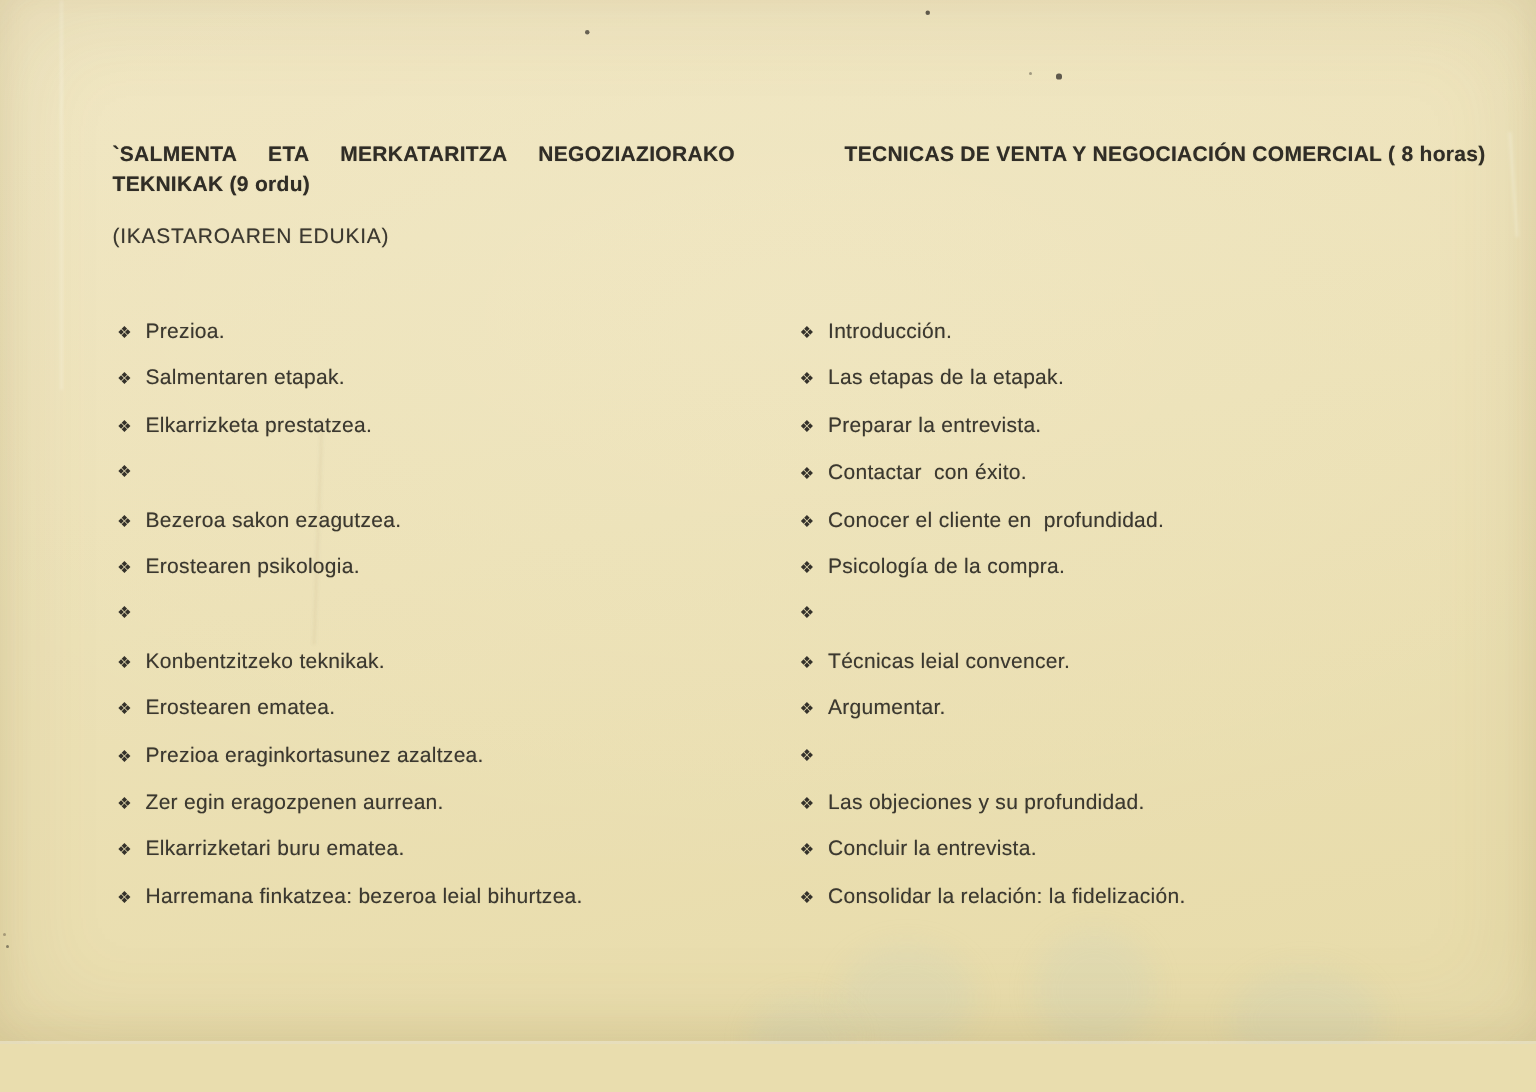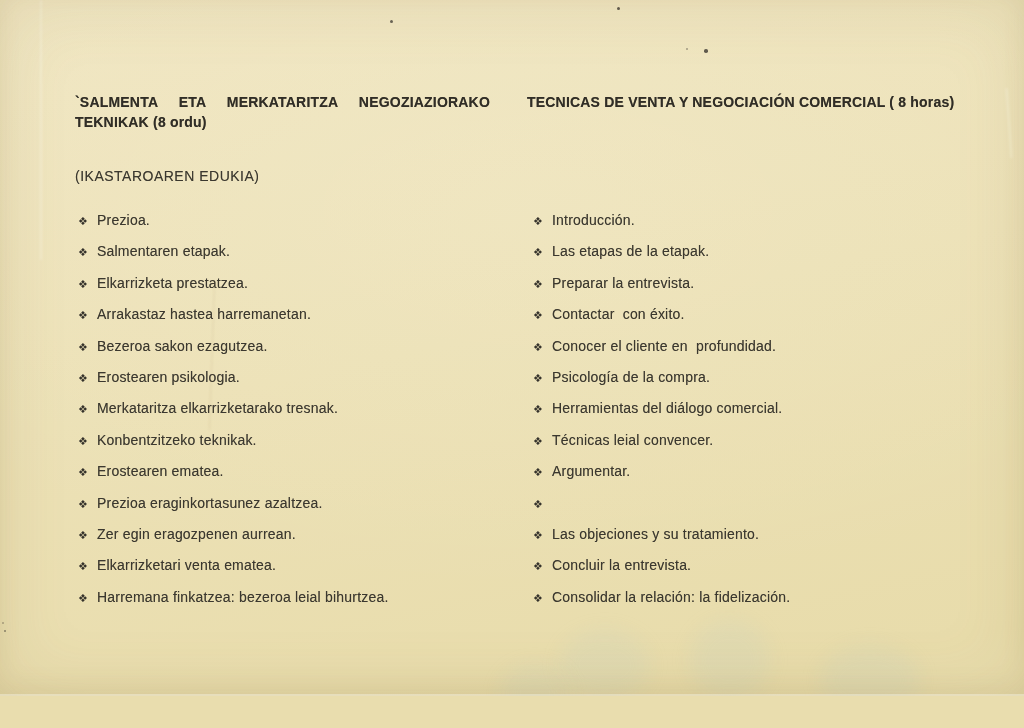--- a/index.html
+++ b/index.html
@@ -39,24 +39,24 @@
   .doc-title {
     font-weight: bold;
     font-size: 14px;
     line-height: 20px;
     letter-spacing: 0.2px;
     color: #302d26;
     text-shadow: 0 0 0.5px rgba(48,45,38,0.55);
     margin: 0;
   }
   .justify-line { text-align: justify; text-align-last: justify; }
-  .one-line { white-space: pre; }
+  .one-line { white-space: pre; margin-left: 36px; }
 
   .doc-subtitle {
-    position: absolute; left: 0; top: 76px;
+    position: absolute; left: 0; top: 57px;
     font-size: 14px; letter-spacing: 0.5px;
     color: #3b382f;
     text-shadow: 0 0 0.5px rgba(59,56,47,0.45);
     white-space: pre;
   }
 
   .topic-list {
     position: absolute; top: 120px; left: 0; right: 0;
     list-style: none; margin: 0; padding: 0 0 0 3px;
   }
@@ -75,21 +75,21 @@
   .topic-text { white-space: pre-wrap; }
 </style>
 </head>
 <body>
 
 <div class="page">
 
   <section class="col col-left">
     <h1 class="doc-title">
         <span class="justify-line" style="display:block">`SALMENTA ETA MERKATARITZA NEGOZIAZIORAKO</span>
-        <span style="display:block">TEKNIKAK (8 ordu)</span>
+        <span style="display:block">TEKNIKAK (9 ordu)</span>
       </h1>
     <div class="doc-subtitle">(IKASTAROAREN EDUKIA)</div>
     <ul class="topic-list">
 
         <li class="topic-item">
           <span class="bullet">❖</span>
           <span class="topic-text">Prezioa.</span>
         </li>
 
         <li class="topic-item">
@@ -97,36 +97,34 @@
           <span class="topic-text">Salmentaren etapak.</span>
         </li>
 
         <li class="topic-item">
           <span class="bullet">❖</span>
           <span class="topic-text">Elkarrizketa prestatzea.</span>
         </li>
 
         <li class="topic-item">
           <span class="bullet">❖</span>
-          <span class="topic-text">Arrakastaz hastea harremanetan.</span>
         </li>
 
         <li class="topic-item">
           <span class="bullet">❖</span>
           <span class="topic-text">Bezeroa sakon ezagutzea.</span>
         </li>
 
         <li class="topic-item">
           <span class="bullet">❖</span>
           <span class="topic-text">Erostearen psikologia.</span>
         </li>
 
         <li class="topic-item">
           <span class="bullet">❖</span>
-          <span class="topic-text">Merkataritza elkarrizketarako tresnak.</span>
         </li>
 
         <li class="topic-item">
           <span class="bullet">❖</span>
           <span class="topic-text">Konbentzitzeko teknikak.</span>
         </li>
 
         <li class="topic-item">
           <span class="bullet">❖</span>
           <span class="topic-text">Erostearen ematea.</span>
@@ -137,21 +135,21 @@
           <span class="topic-text">Prezioa eraginkortasunez azaltzea.</span>
         </li>
 
         <li class="topic-item">
           <span class="bullet">❖</span>
           <span class="topic-text">Zer egin eragozpenen aurrean.</span>
         </li>
 
         <li class="topic-item">
           <span class="bullet">❖</span>
-          <span class="topic-text">Elkarrizketari venta ematea.</span>
+          <span class="topic-text">Elkarrizketari buru ematea.</span>
         </li>
 
         <li class="topic-item">
           <span class="bullet">❖</span>
           <span class="topic-text">Harremana finkatzea: bezeroa leial bihurtzea.</span>
         </li>
       </ul>
   </section>
 
   <section class="col col-right">
@@ -183,40 +181,39 @@
           <span class="topic-text">Conocer el cliente en  profundidad.</span>
         </li>
 
         <li class="topic-item">
           <span class="bullet">❖</span>
           <span class="topic-text">Psicología de la compra.</span>
         </li>
 
         <li class="topic-item">
           <span class="bullet">❖</span>
-          <span class="topic-text">Herramientas del diálogo comercial.</span>
         </li>
 
         <li class="topic-item">
           <span class="bullet">❖</span>
           <span class="topic-text">Técnicas leial convencer.</span>
         </li>
 
         <li class="topic-item">
           <span class="bullet">❖</span>
           <span class="topic-text">Argumentar.</span>
         </li>
 
         <li class="topic-item">
           <span class="bullet">❖</span>
         </li>
 
         <li class="topic-item">
           <span class="bullet">❖</span>
-          <span class="topic-text">Las objeciones y su tratamiento.</span>
+          <span class="topic-text">Las objeciones y su profundidad.</span>
         </li>
 
         <li class="topic-item">
           <span class="bullet">❖</span>
           <span class="topic-text">Concluir la entrevista.</span>
         </li>
 
         <li class="topic-item">
           <span class="bullet">❖</span>
           <span class="topic-text">Consolidar la relación: la fidelización.</span>

